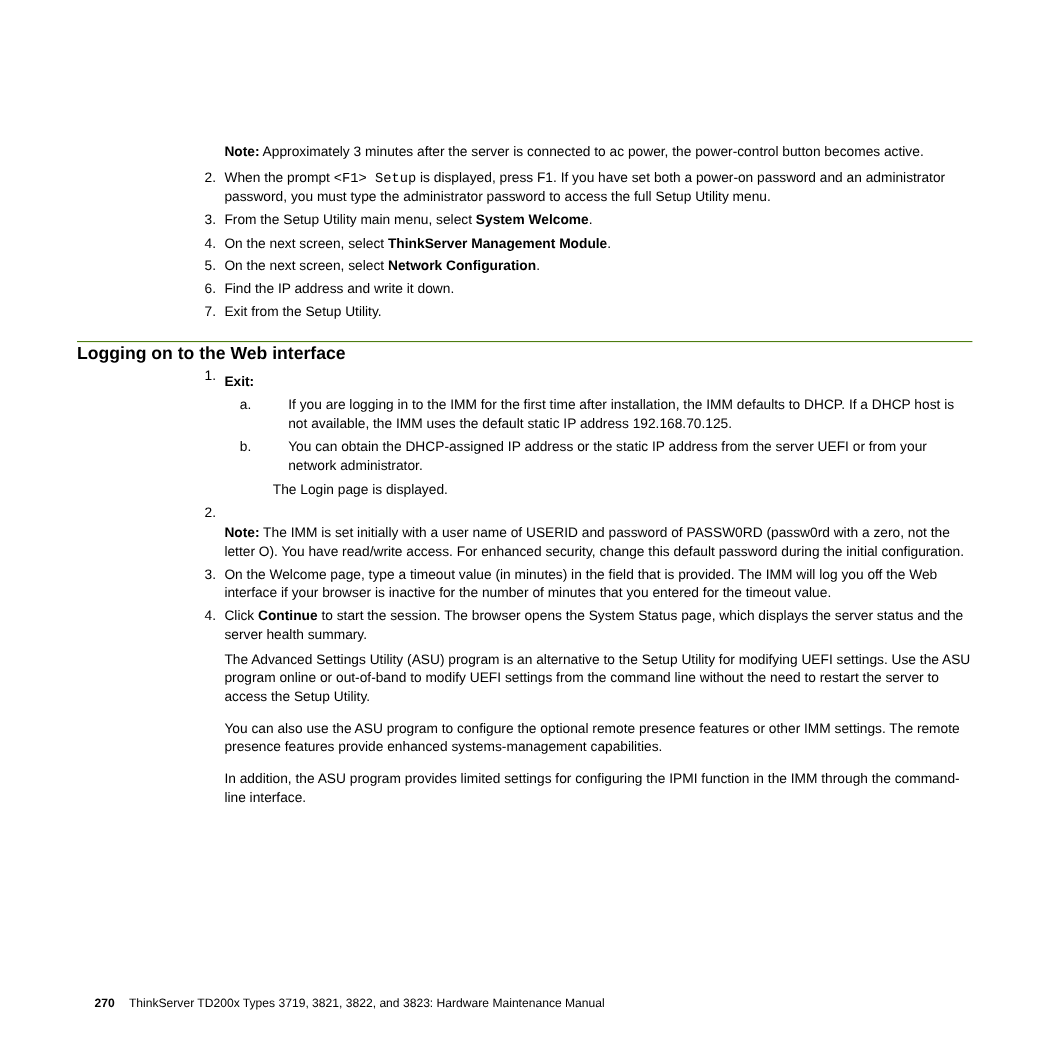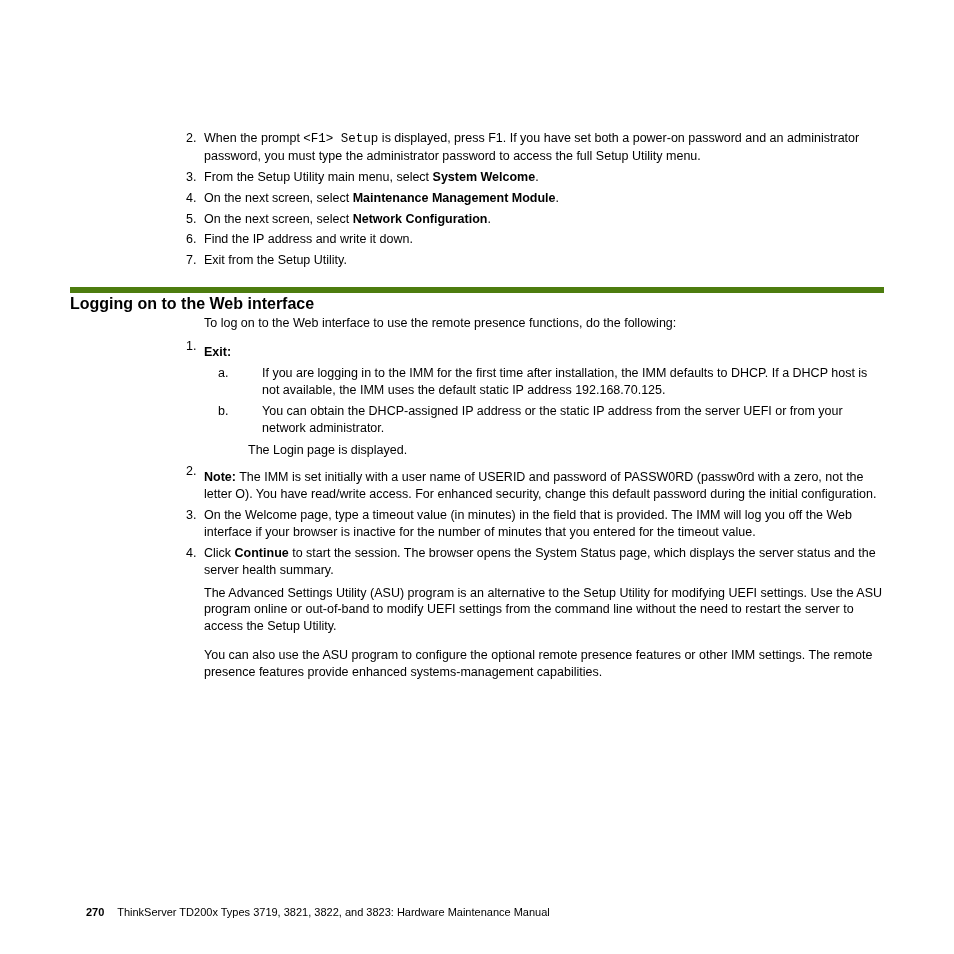--- a/index.html
+++ b/index.html
@@ -46,73 +46,73 @@
     margin: 4px 0 0 14px;
     padding: 0;
   }
   .sub-list > li { display: flex; margin-bottom: 4px; }
   .sub-list .snum { width: 18px; flex-shrink: 0; }
   .sub-list .sbody { flex: 1; margin-left: 26px; }
   h3.section {
     font-size: 16px;
     font-weight: bold;
     margin: 18px 0 2px 0;
-    border-top: 6px solid #4d7c0f;
+    border-top: 1px solid #4d7c0f;
     padding-top: 2px;
   }
   .code { font-family: 'Courier New', monospace; }
   .footer {
     position: absolute;
     left: 86px;
     bottom: 36px;
     font-size: 11px;
   }
   .footer .pnum { font-weight: bold; margin-right: 10px; }
   .notes-head { font-weight: bold; margin-top: 6px; display: block; }
   .note-inline { }
   .note-inline b { font-weight: bold; }
   .spacer { height: 6px; }
 </style>
 </head>
 <body>
 
 <div class="page">
 
+  <div class="body-indent" style="margin-bottom:4px;">
+    <p class="note-inline"><b>Note:</b><span> Approximately 3 minutes after the server is connected to ac power, the power-control button becomes active.</span></p>
+  </div>
 
   <ol class="main-list">
     <li>
       <span class="num">2.</span>
       <span class="li-body"><span>When the prompt </span><span class="code">&lt;F1&gt; Setup</span><span> is displayed, press F1. If you have set both a power-on password and an administrator password, you must type the administrator password to access the full Setup Utility menu.</span></span>
     </li>
     <li>
       <span class="num">3.</span>
       <span class="li-body"><span>From the Setup Utility main menu, select </span><b>System Welcome</b><span>.</span></span>
     </li>
     <li>
       <span class="num">4.</span>
-      <span class="li-body"><span>On the next screen, select </span><b>Maintenance Management Module</b><span>.</span></span>
+      <span class="li-body"><span>On the next screen, select </span><b>ThinkServer Management Module</b><span>.</span></span>
     </li>
     <li>
       <span class="num">5.</span>
       <span class="li-body"><span>On the next screen, select </span><b>Network Configuration</b><span>.</span></span>
     </li>
     <li>
       <span class="num">6.</span>
       <span class="li-body">Find the IP address and write it down.</span>
     </li>
     <li>
       <span class="num">7.</span>
       <span class="li-body">Exit from the Setup Utility.</span>
     </li>
   </ol>
 
   <h3 class="section">Logging on to the Web interface</h3>
-  <div class="body-indent">
-    <p>To log on to the Web interface to use the remote presence functions, do the following:</p>
-  </div>
   <ol class="main-list">
     <li>
       <span class="num">1.</span>
       <div class="li-body">
         <span class="notes-head">Exit:</span>
         <ol class="sub-list">
           <li>
               <span class="snum">a.</span>
               <span class="sbody">If you are logging in to the IMM for the first time after installation, the IMM defaults to DHCP. If a DHCP host is not available, the IMM uses the default static IP address 192.168.70.125.</span>
             </li>
@@ -120,38 +120,39 @@
               <span class="snum">b.</span>
               <span class="sbody">You can obtain the DHCP-assigned IP address or the static IP address from the server UEFI or from your network administrator.</span>
             </li>
         </ol>
         <p style="margin-top:6px;margin-left:44px;">The Login page is displayed.</p>
       </div>
     </li>
     <li>
       <span class="num">2.</span>
       <div class="li-body">
-        <p class="note-inline" style="margin-top:6px;"><b>Note:</b><span> The IMM is set initially with a user name of USERID and password of PASSW0RD (passw0rd with a zero, not the letter O). You have read/write access. For enhanced security, change this default password during the initial configuration.</span></p>
+        <p class="note-inline" style="margin-top:18px;"><b>Note:</b><span> The IMM is set initially with a user name of USERID and password of PASSW0RD (passw0rd with a zero, not the letter O). You have read/write access. For enhanced security, change this default password during the initial configuration.</span></p>
       </div>
     </li>
     <li>
       <span class="num">3.</span>
       <span class="li-body">On the Welcome page, type a timeout value (in minutes) in the field that is provided. The IMM will log you off the Web interface if your browser is inactive for the number of minutes that you entered for the timeout value.</span>
     </li>
     <li>
       <span class="num">4.</span>
       <span class="li-body"><span>Click </span><b>Continue</b><span> to start the session. The browser opens the System Status page, which displays the server status and the server health summary.</span></span>
     </li>
   </ol>
 
   <div class="body-indent">
     <p>The Advanced Settings Utility (ASU) program is an alternative to the Setup Utility for modifying UEFI settings. Use the ASU program online or out-of-band to modify UEFI settings from the command line without the need to restart the server to access the Setup Utility.</p>
     <div class="spacer"></div>
     <p>You can also use the ASU program to configure the optional remote presence features or other IMM settings. The remote presence features provide enhanced systems-management capabilities.</p>
     <div class="spacer"></div>
+    <p>In addition, the ASU program provides limited settings for configuring the IPMI function in the IMM through the command-line interface.</p>
   </div>
 
 </div>
 
 <div class="footer">
   <span class="pnum">270</span>
   <span>ThinkServer TD200x Types 3719, 3821, 3822, and 3823: Hardware Maintenance Manual</span>
 </div>
 
 </body></html>

